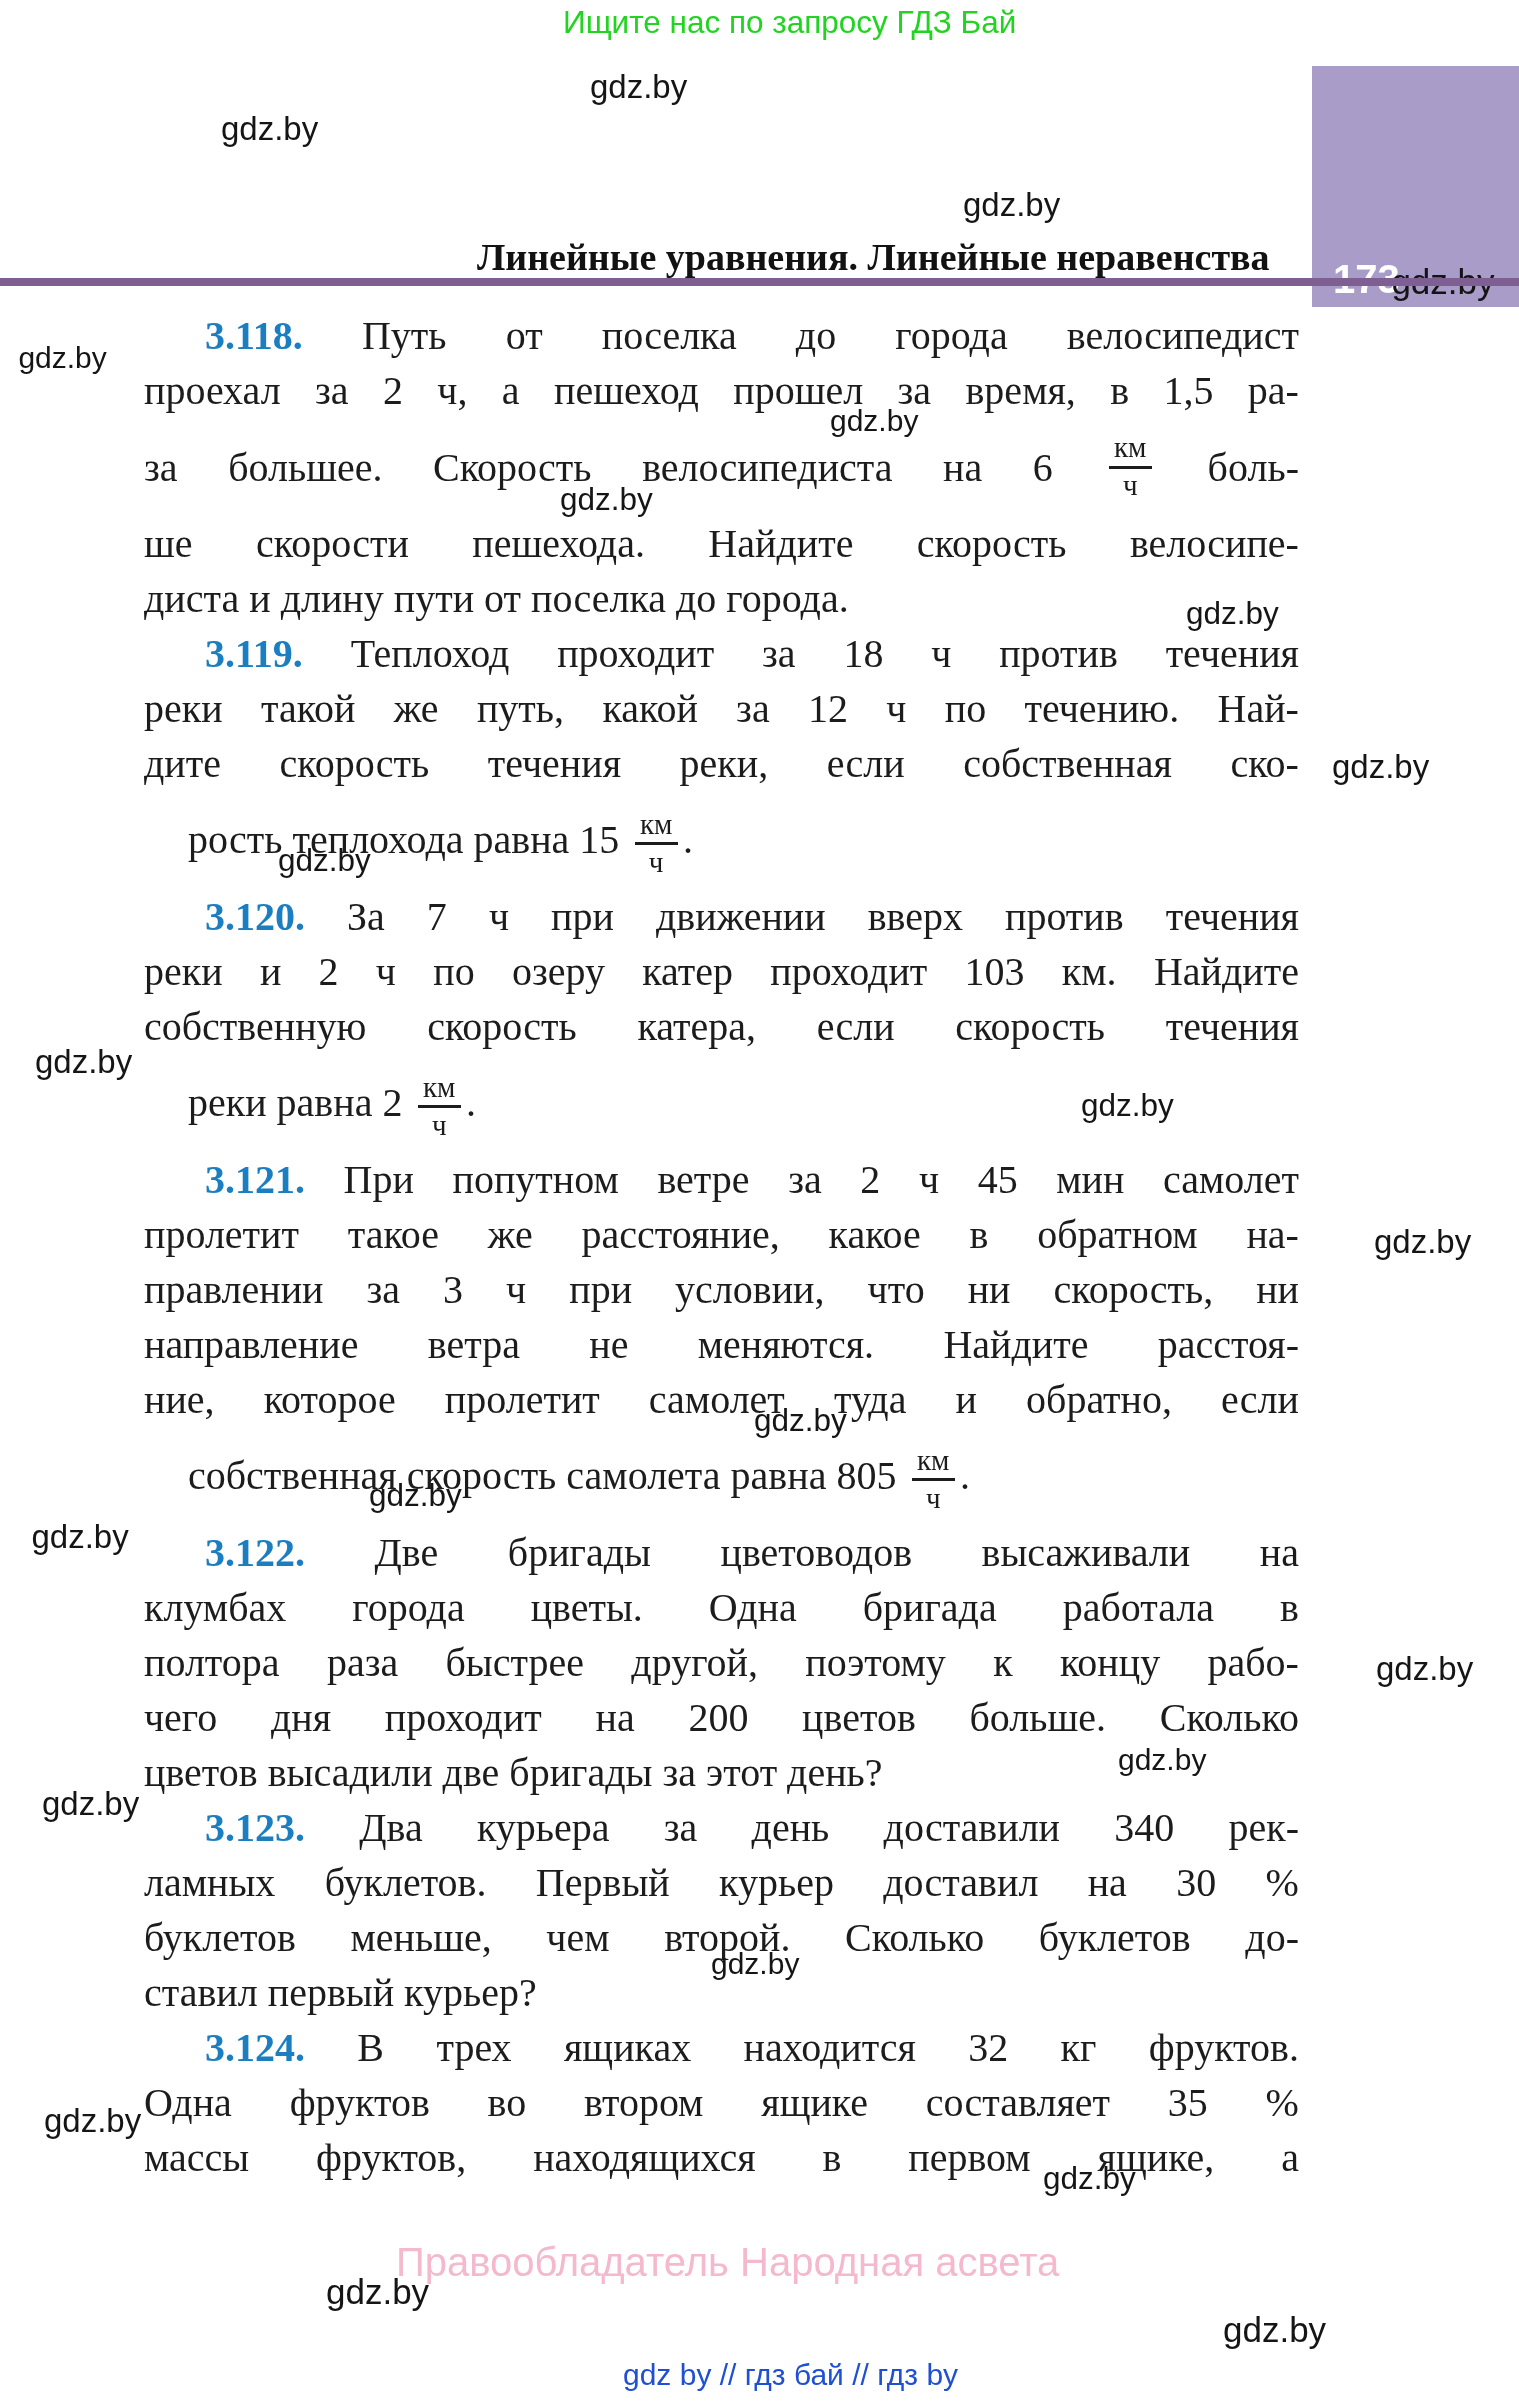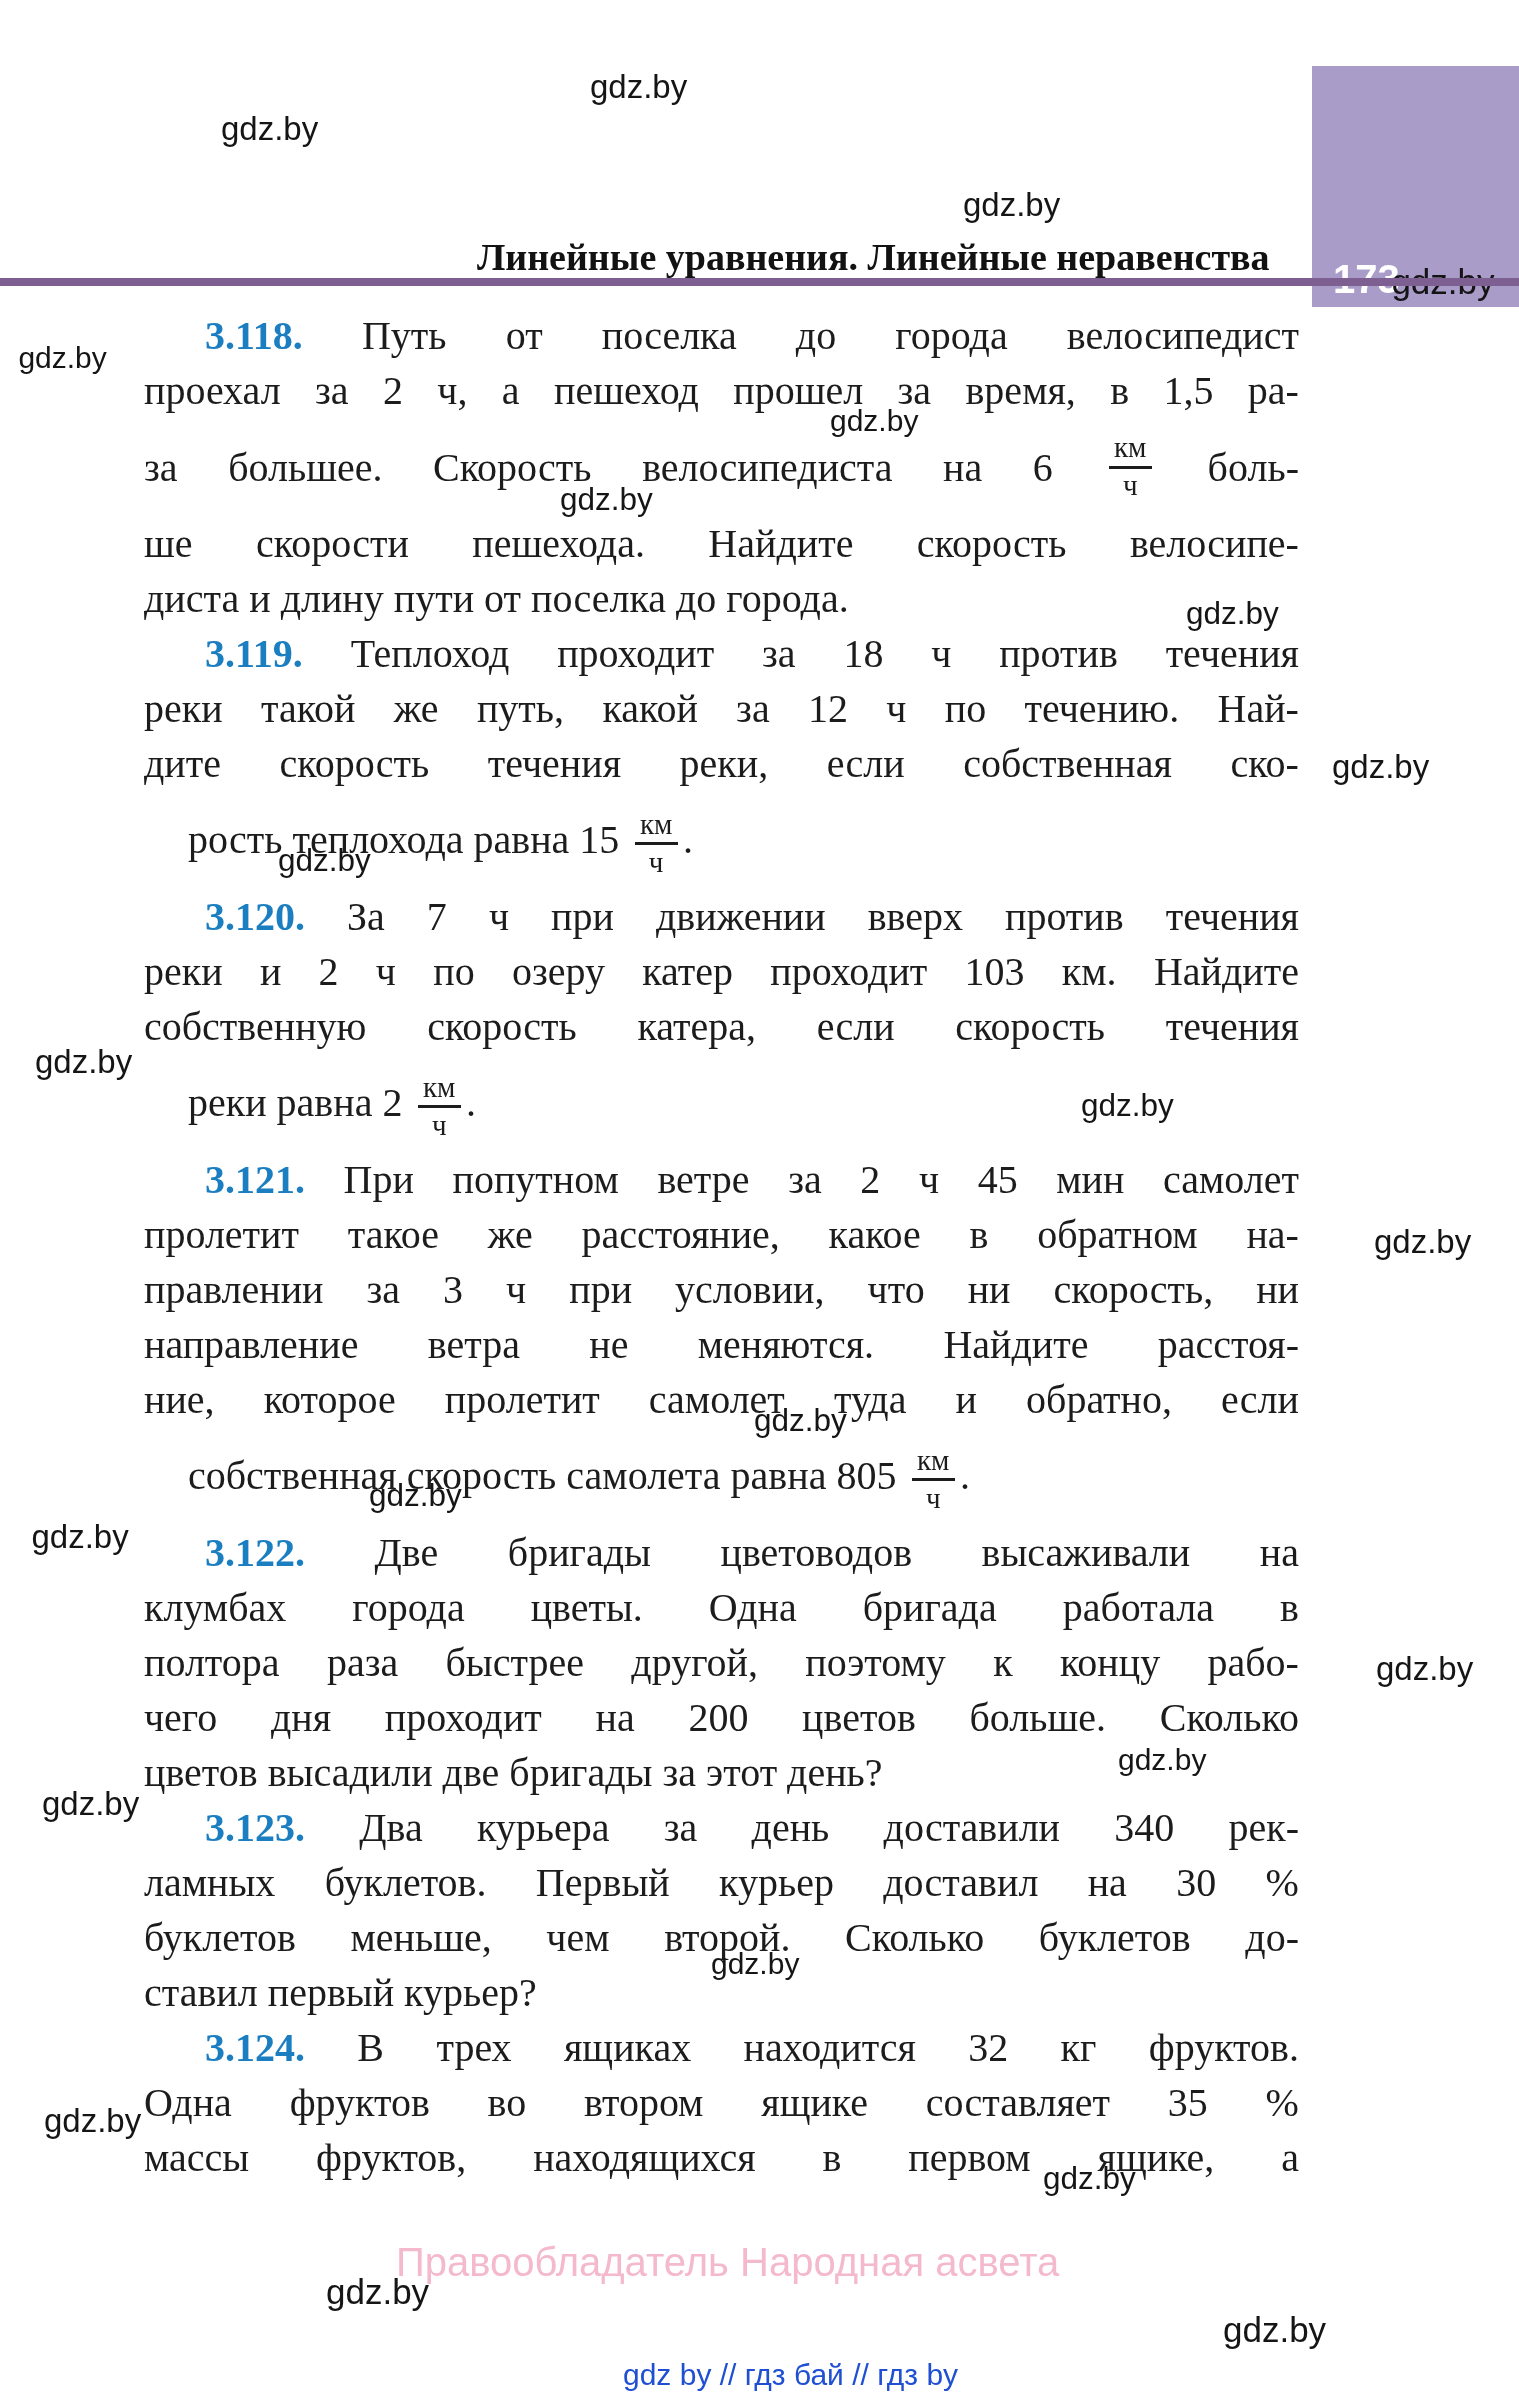--- a/index.html
+++ b/index.html
@@ -84,20 +84,21 @@
     position:absolute; left:623px; top:2358px;
     font-family:"Liberation Sans", sans-serif;
     font-size:30px; color:#1f4fd2; white-space:nowrap;
   }
 </style>
 </head>
 <body>
 
 <div class="page">
 
+  <div class="green-note">Ищите нас по запросу ГДЗ Бай</div>
 
   <div class="chapter-title">Линейные уравнения. Линейные неравенства</div>
 
   <div class="page-box">
     <span class="page-num">173</span>
     <span class="page-box-wm">gdz.by</span>
   </div>
 
   <div class="header-rule"></div>
 

